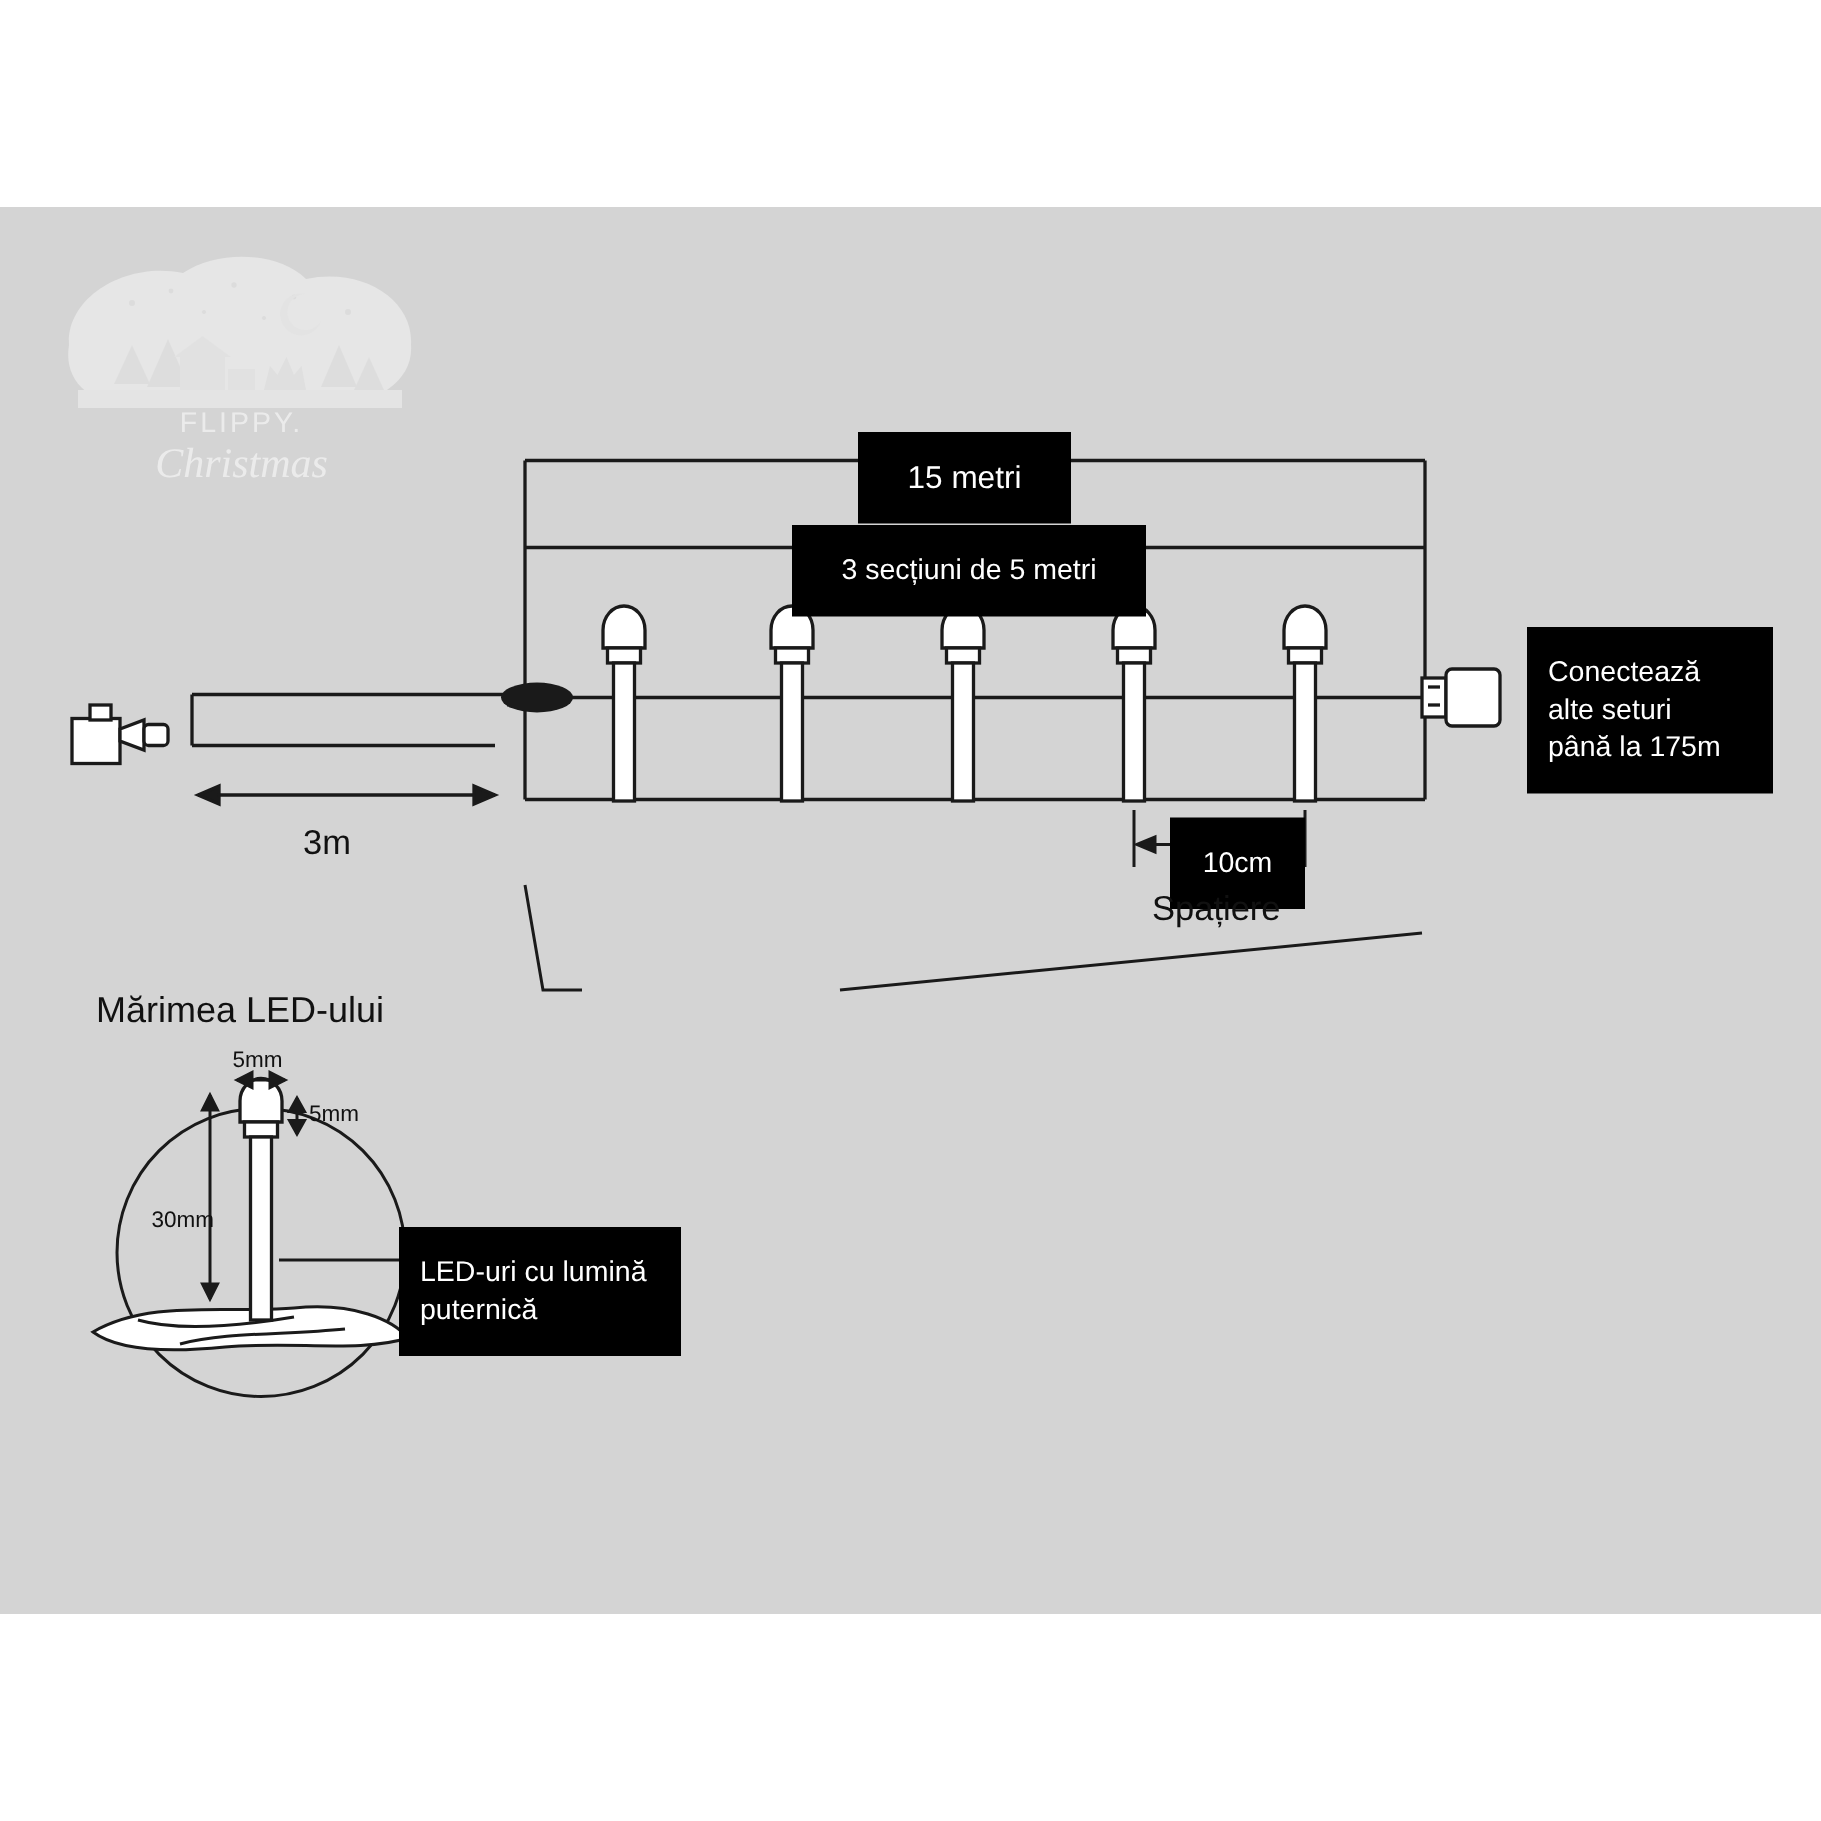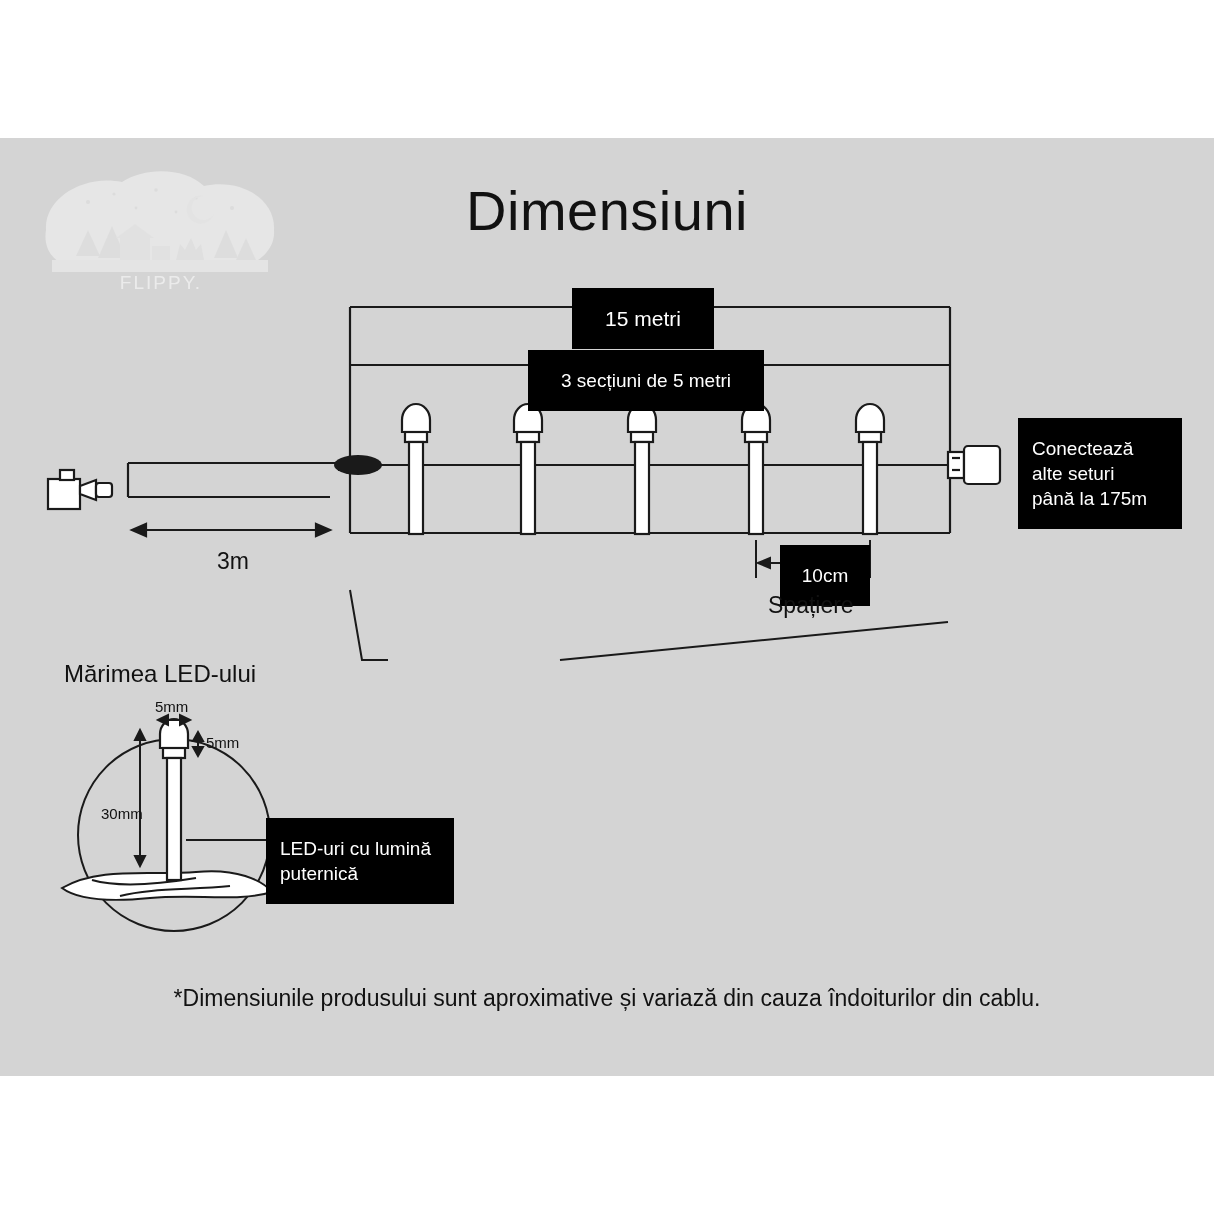--- a/index.html
+++ b/index.html
@@ -98,21 +98,20 @@
   }
   svg { position: absolute; left: 0; top: 0; }
 </style>
 </head>
 <body>
 
 <div id="stage">
 
   <div class="band"></div>
 
-  <div class="title">Dimensiuni</div>
 
   <div class="logo">
     <svg width="250" height="170" viewBox="0 0 250 170">
       <path d="M10,62 C8,30 48,6 86,14 C110,-2 150,0 168,18 C206,10 240,32 238,62 C240,86 214,104 180,102 L60,102 C24,104 6,86 10,62 Z" fill="#ffffff" opacity="0.75"></path>
       <g fill="#e3e3e3">
         <circle cx="52" cy="34" r="2"></circle>
         <circle cx="78" cy="26" r="1.6"></circle>
         <circle cx="120" cy="22" r="1.8"></circle>
         <circle cx="160" cy="30" r="1.6"></circle>
         <circle cx="196" cy="40" r="2"></circle>
@@ -130,20 +129,21 @@
         <rect x="84" y="70" width="30" height="22"></rect>
         <path d="M80,70 l19,-14 l19,14 Z"></path>
         <rect x="116" y="78" width="18" height="14"></rect>
       </g>
       <g fill="#e8e8e8">
         <path d="M140,92 l4,-16 l5,6 l6,-12 l5,12 l5,-6 l3,16 Z"></path>
       </g>
       <rect x="16" y="92" width="216" height="12" fill="#f2f2f2"></rect>
     </svg>
     <div class="logo-text1">FLIPPY.</div>
+    <div class="logo-text2">Christmas</div>
   </div>
 
   <svg width="1214" height="1214" viewBox="0 0 1214 1214">
     <g stroke="#1a1a1a" fill="none" stroke-width="2.2">
 
       <path d="M350,307 L950,307"></path>
       <path d="M350,307 L350,533"></path>
       <path d="M950,307 L950,533"></path>
 
       <path d="M350,365 L950,365"></path>
@@ -274,27 +274,26 @@
   <div class="tag" style="left:1018px; top:418px; width:164px;">Conectează
 alte seturi
 până la 175m</div>
 
   <div class="tag" style="left:780px; top:545px; width:90px; text-align:center;">10cm</div>
 
 
   <div class="tag" style="left:266px; top:818px; width:188px;">LED-uri cu lumină
 puternică</div>
 
-  <div class="plain lg" style="left:217px; top:548px;">3m</div>
+  <div class="plain lg" style="left:202px; top:548px;">3m</div>
 
   <div class="plain lg" style="left:768px; top:592px;">Spațiere</div>
 
   <div class="plain lg" style="left:64px; top:660px; font-size:24px;">Mărimea LED-ului</div>
 
   <div class="plain" style="left:155px; top:698px; font-size:15px;">5mm</div>
 
   <div class="plain" style="left:206px; top:734px; font-size:15px;">5mm</div>
 
   <div class="plain" style="left:101px; top:805px; font-size:15px;">30mm</div>
 
-  <div class="footnote">*Dimensiunile produsului sunt aproximative și variază din cauza îndoiturilor din cablu.</div>
 
 </div>
 
 </body></html>

